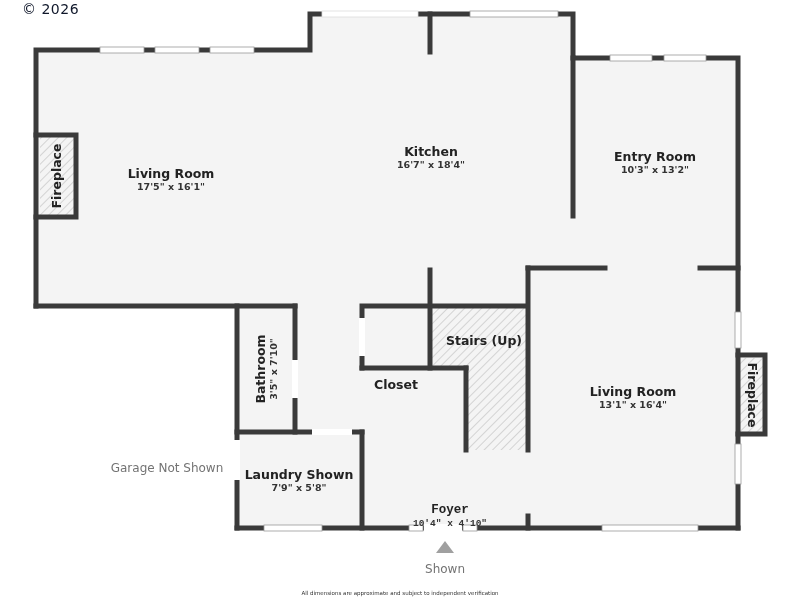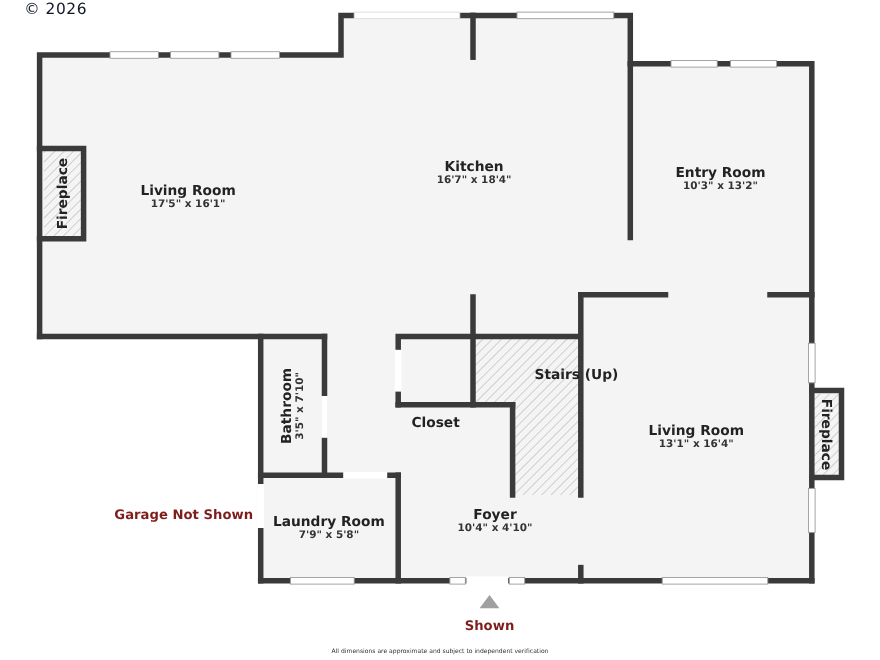--- a/index.html
+++ b/index.html
@@ -4,21 +4,21 @@
 <style>
   html, body { margin: 0; padding: 0; background: #ffffff; }
   body { width: 800px; height: 600px; position: relative; overflow: hidden; font-family: "DejaVu Sans", "Liberation Sans", sans-serif; }
   #plan { position: absolute; left: 0; top: 0; width: 800px; height: 600px; }
   .copyright { position: absolute; left: 22px; top: 1px; font-size: 14px; color: #0f172a; letter-spacing: 0.5px; }
   .room-label { position: absolute; text-align: center; color: #222; transform: translate(-50%, -50%); white-space: nowrap; }
   .room-name { font-size: 12.5px; font-weight: bold; line-height: 15px; }
   .room-dim { font-size: 9.5px; font-weight: bold; line-height: 12px; color: #333; }
   .rot-ccw { transform: translate(-50%, -50%) rotate(-90deg); }
   .rot-cw { transform: translate(-50%, -50%) rotate(90deg); }
-  .note { position: absolute; font-size: 12px; font-weight: bold; color: #7f1d1d; transform: translate(-50%, -50%); white-space: nowrap; }
+  .note { position: absolute; font-size: 12px; font-weight: normal; color: #737373; transform: translate(-50%, -50%); white-space: nowrap; }
   .footer { position: absolute; left: 400px; top: 593px; transform: translate(-50%, -50%); font-size: 5.5px; color: #333; white-space: nowrap; }
 </style>
 </head>
 <body>
 
 <svg id="plan" viewBox="0 0 800 600" xmlns="http://www.w3.org/2000/svg">
   <defs>
     <pattern id="hatch" patternUnits="userSpaceOnUse" width="6" height="6" patternTransform="rotate(45)">
       <rect width="6" height="6" fill="#f4f4f4"></rect>
       <line x1="0" y1="0" x2="0" y2="6" stroke="#bdbdbd" stroke-width="1.2"></line>
@@ -107,40 +107,40 @@
 
 <div class="room-label" style="left:655px; top:162px;">
   <div class="room-name">Entry Room</div>
   <div class="room-dim">10'3" x 13'2"</div>
 </div>
 
 <div class="room-label" style="left:396px; top:340px;margin-top:44px;">
   <div class="room-name">Closet</div>
 </div>
 
-<div class="room-label" style="left:484px; top:340px;margin-left:40px;">
+<div class="room-label" style="left:484px; top:340px;">
   <div class="room-name">Stairs (Up)</div>
 </div>
 
 <div class="room-label" style="left:633px; top:397px;">
   <div class="room-name">Living Room</div>
   <div class="room-dim">13'1" x 16'4"</div>
 </div>
 
 <div class="room-label rot-ccw" style="left:266px; top:369px;">
   <div class="room-name">Bathroom</div>
   <div class="room-dim">3'5" x 7'10"</div>
 </div>
 
 <div class="room-label" style="left:299px; top:480px;">
-  <div class="room-name">Laundry Room</div>
+  <div class="room-name">Laundry Shown</div>
   <div class="room-dim">7'9" x 5'8"</div>
 </div>
 
-<div class="room-label" style="left:450px; top:473px;">
+<div class="room-label" style="left:450px; top:516px;font-family:Liberation Mono, monospace;">
   <div class="room-name">Foyer</div>
   <div class="room-dim">10'4" x 4'10"</div>
 </div>
 
 <div class="room-label rot-ccw" style="left:56px; top:176px;">
   <div class="room-name">Fireplace</div>
 </div>
 
 <div class="room-label rot-cw" style="left:752px; top:395px;">
   <div class="room-name">Fireplace</div>

